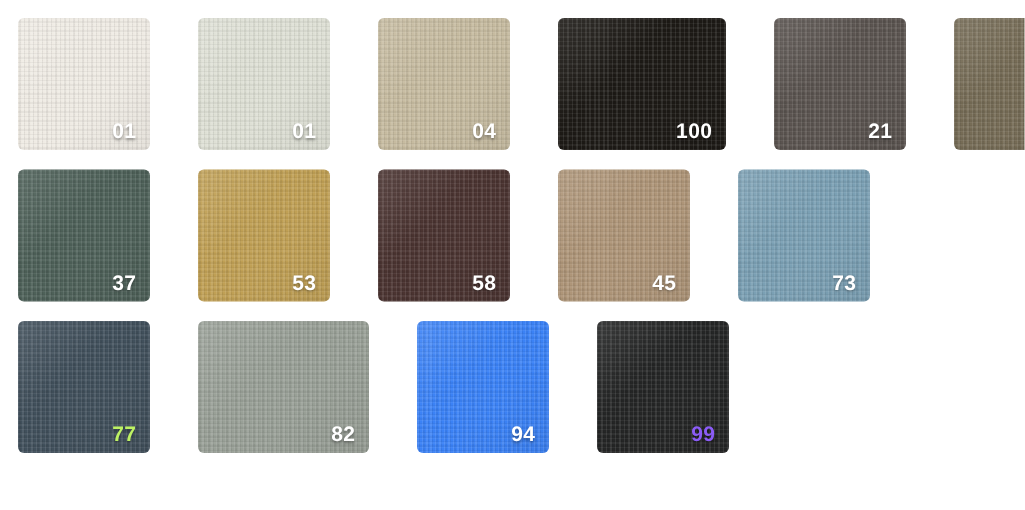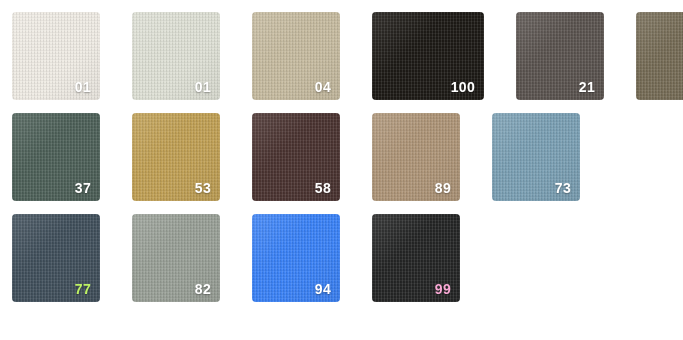--- a/index.html
+++ b/index.html
@@ -178,55 +178,55 @@
         <div class="weave-h"></div>
         <div class="weave-dot"></div>
         <div class="sheen"></div>
         <span class="swatch-code" style="color: rgb(255, 255, 255);">58</span>
       </div>
       <div class="swatch" style="background-color: rgb(174, 149, 120);">
         <div class="weave-v"></div>
         <div class="weave-h"></div>
         <div class="weave-dot"></div>
         <div class="sheen"></div>
-        <span class="swatch-code" style="color: rgb(255, 255, 255);">89</span>
+        <span class="swatch-code" style="color: rgb(255, 255, 255);">45</span>
       </div>
       <div class="swatch" style="background-color: rgb(123, 160, 180);">
         <div class="weave-v"></div>
         <div class="weave-h"></div>
         <div class="weave-dot"></div>
         <div class="sheen"></div>
         <span class="swatch-code" style="color: rgb(255, 255, 255);">73</span>
       </div>
     </div>
     <div class="swatch-row">
       <div class="swatch" style="background-color: rgb(65, 80, 92);">
         <div class="weave-v"></div>
         <div class="weave-h"></div>
         <div class="weave-dot"></div>
         <div class="sheen"></div>
         <span class="swatch-code" style="color: #bef264;">77</span>
       </div>
-      <div class="swatch" style="background-color: rgb(153, 160, 151);">
+      <div class="swatch" style="background-color: rgb(153, 160, 151); padding-left: 26px;">
         <div class="weave-v"></div>
         <div class="weave-h"></div>
         <div class="weave-dot"></div>
         <div class="sheen"></div>
         <span class="swatch-code" style="color: rgb(255, 255, 255);">82</span>
       </div>
       <div class="swatch" style="background-color: #3b82f6;">
         <div class="weave-v"></div>
         <div class="weave-h"></div>
         <div class="weave-dot"></div>
         <div class="sheen"></div>
         <span class="swatch-code" style="color: rgb(255, 255, 255);">94</span>
       </div>
       <div class="swatch" style="background-color: rgb(37, 38, 38);">
         <div class="weave-v"></div>
         <div class="weave-h"></div>
         <div class="weave-dot"></div>
         <div class="sheen"></div>
-        <span class="swatch-code" style="color: #f9a8d4;">99</span>
+        <span class="swatch-code" style="color: #8b5cf6;">99</span>
       </div>
       <div class="swatch-slot-empty"></div>
       <div class="swatch-slot-empty"></div>
     </div>
   </div>
 
 </body></html>

